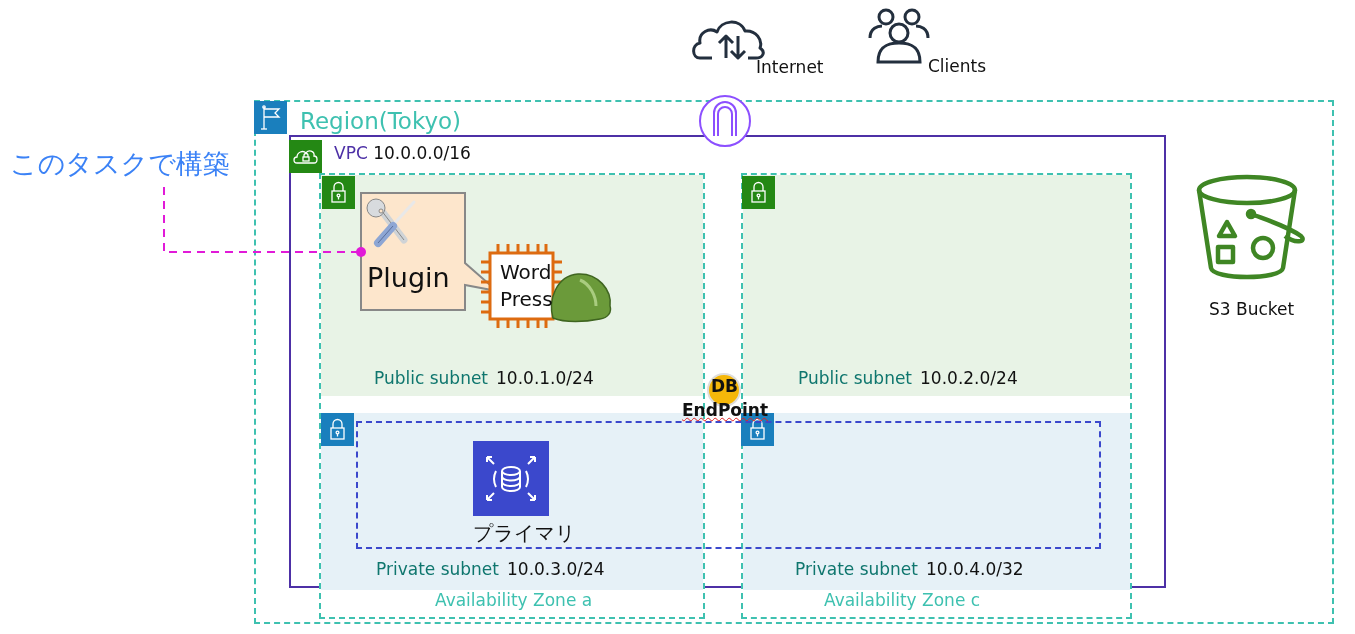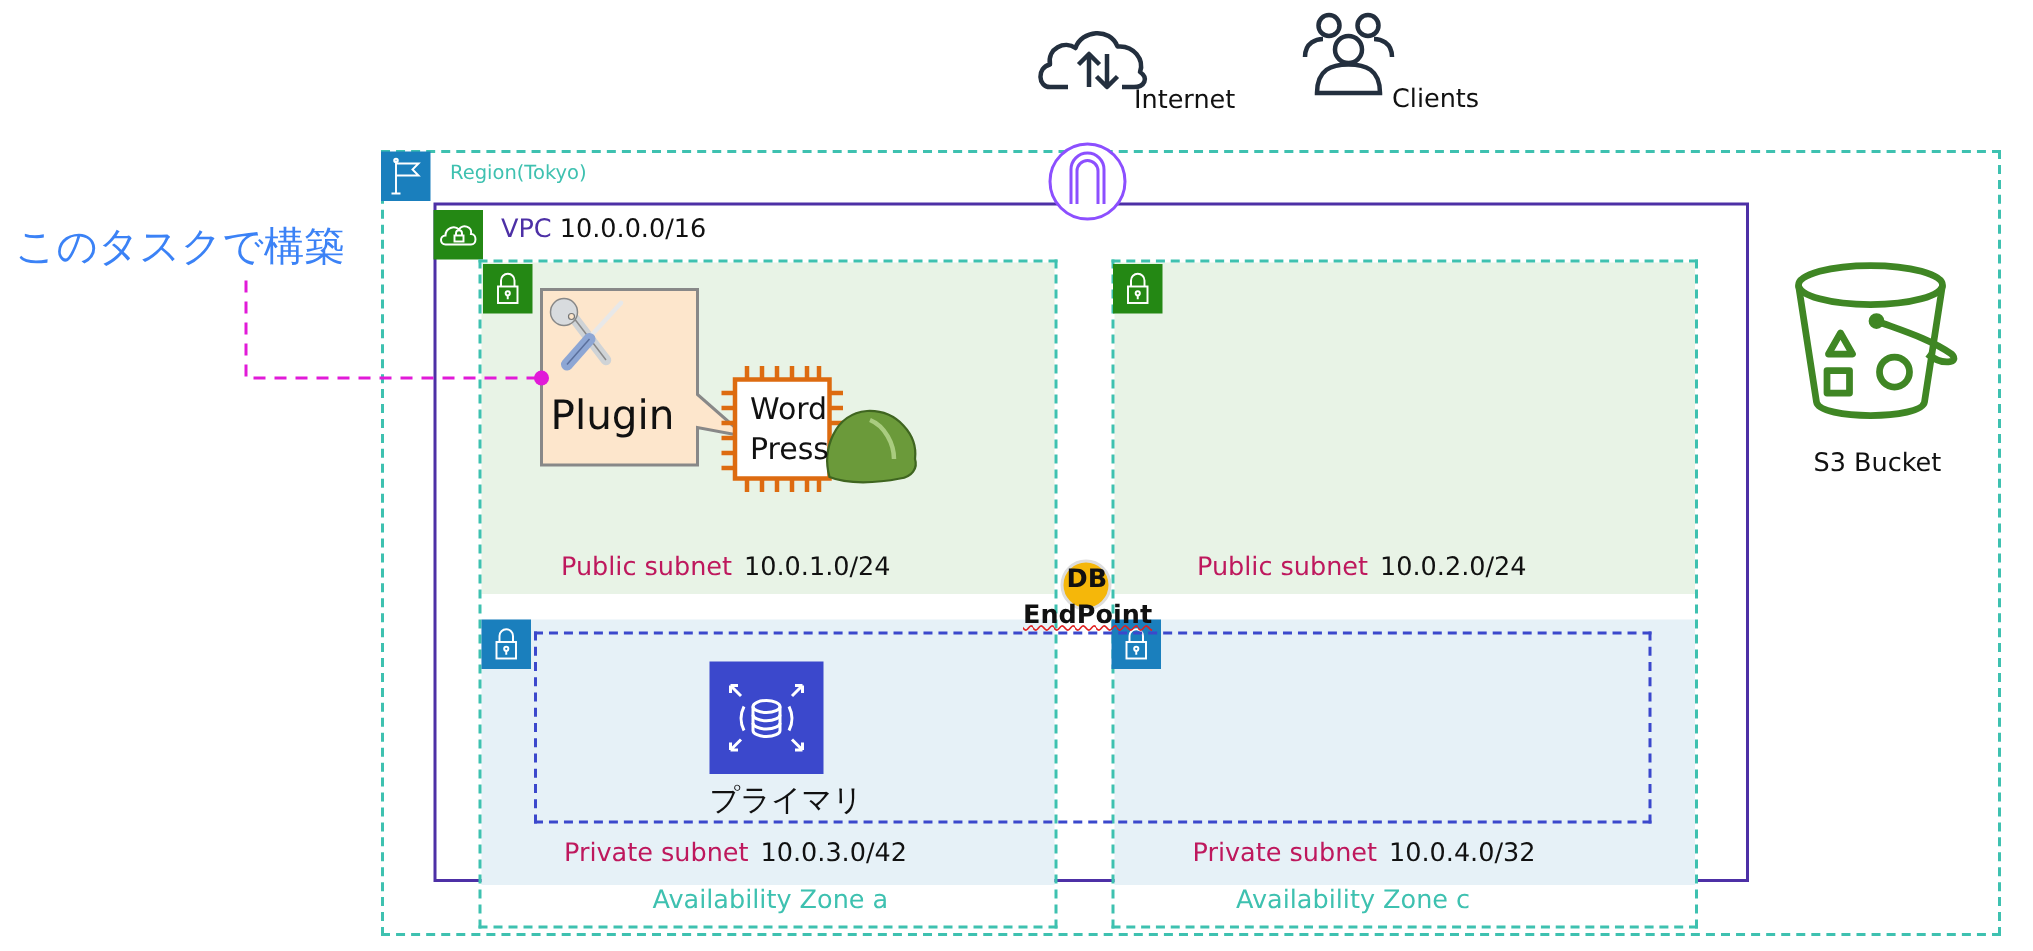--- a/index.html
+++ b/index.html
@@ -5,21 +5,21 @@
   html, body { margin:0; padding:0; background:#ffffff; }
   body { width:1355px; height:634px; position:relative; overflow:hidden;
          font-family:"DejaVu Sans", sans-serif; color:#111; }
   .abs { position:absolute; }
   .txt { white-space:nowrap; }
 
   
   .region { left:254px; top:100px; width:1080px; height:524px;
             border:2px dashed #3ec1b0; box-sizing:border-box; }
   .region-badge { left:254px; top:101px; width:33px; height:33px; background:#1a7fbd; }
-  .region-label { left:300px; top:108px; font-size:13px; color:#3ec1b0; }
+  .region-label { left:300px; top:108px; font-size:23px; color:#3ec1b0; }
 
   
   .vpc { left:289px; top:135px; width:877px; height:453px;
          border:2px solid #4d30a6; box-sizing:border-box; }
   .vpc-badge { left:289px; top:140px; width:33px; height:33px; background:#248814; }
   .vpc-label { left:334px; top:143px; font-size:17px; }
   .vpc-label .k { color:#4d30a6; }
 
   
   .az { border:2px dashed #3ec1b0; box-sizing:border-box; }
@@ -31,21 +31,21 @@
   .pub { background:#e8f3e6; }
   .pri { background:#e6f1f7; }
   .pub-a { left:321px; top:175px; width:382px; height:221px; }
   .pub-c { left:743px; top:175px; width:387px; height:221px; }
   .pri-a { left:321px; top:413px; width:382px; height:177px; }
   .pri-c { left:743px; top:413px; width:387px; height:177px; }
   .sub-badge { width:33px; height:33px; }
   .sub-badge.g { background:#248814; }
   .sub-badge.b { background:#1a7fbd; }
   .sub-label { font-size:17px; }
-  .sub-label .k { color:#be185d; margin-right:8px; }
+  .sub-label .k { color:#0f766e; margin-right:8px; }
 
   
   .rds-group { left:356px; top:421px; width:745px; height:128px;
                border:2px dashed #3b48cc; box-sizing:border-box; }
   .rds-icon { left:473px; top:441px; width:76px; height:75px; background:#3b48cc; }
   .rds-label { left:473px; top:520px; font-size:20px; }
 
   
   .callout-svg { left:355px; top:190px; }
   .plugin-label { left:367px; top:262px; font-size:27px; }
@@ -145,21 +145,21 @@
   </svg>
 </div>
 
 <div class="abs sub-label txt" style="left:374px;top:368px;">
   <span class="k">Public subnet</span><span>10.0.1.0/24</span>
 </div>
 <div class="abs sub-label txt" style="left:798px;top:368px;">
   <span class="k">Public subnet</span><span>10.0.2.0/24</span>
 </div>
 <div class="abs sub-label txt" style="left:376px;top:559px;">
-  <span class="k">Private subnet</span><span>10.0.3.0/42</span>
+  <span class="k">Private subnet</span><span>10.0.3.0/24</span>
 </div>
 <div class="abs sub-label txt" style="left:795px;top:559px;">
   <span class="k">Private subnet</span><span>10.0.4.0/32</span>
 </div>
 
 <div class="abs rds-group"></div>
 <div class="abs rds-icon">
   <svg width="76" height="75" viewBox="0 0 76 75">
     <g fill="none" stroke="#fff" stroke-width="2">
       <ellipse cx="38" cy="30" rx="9" ry="4"></ellipse>

